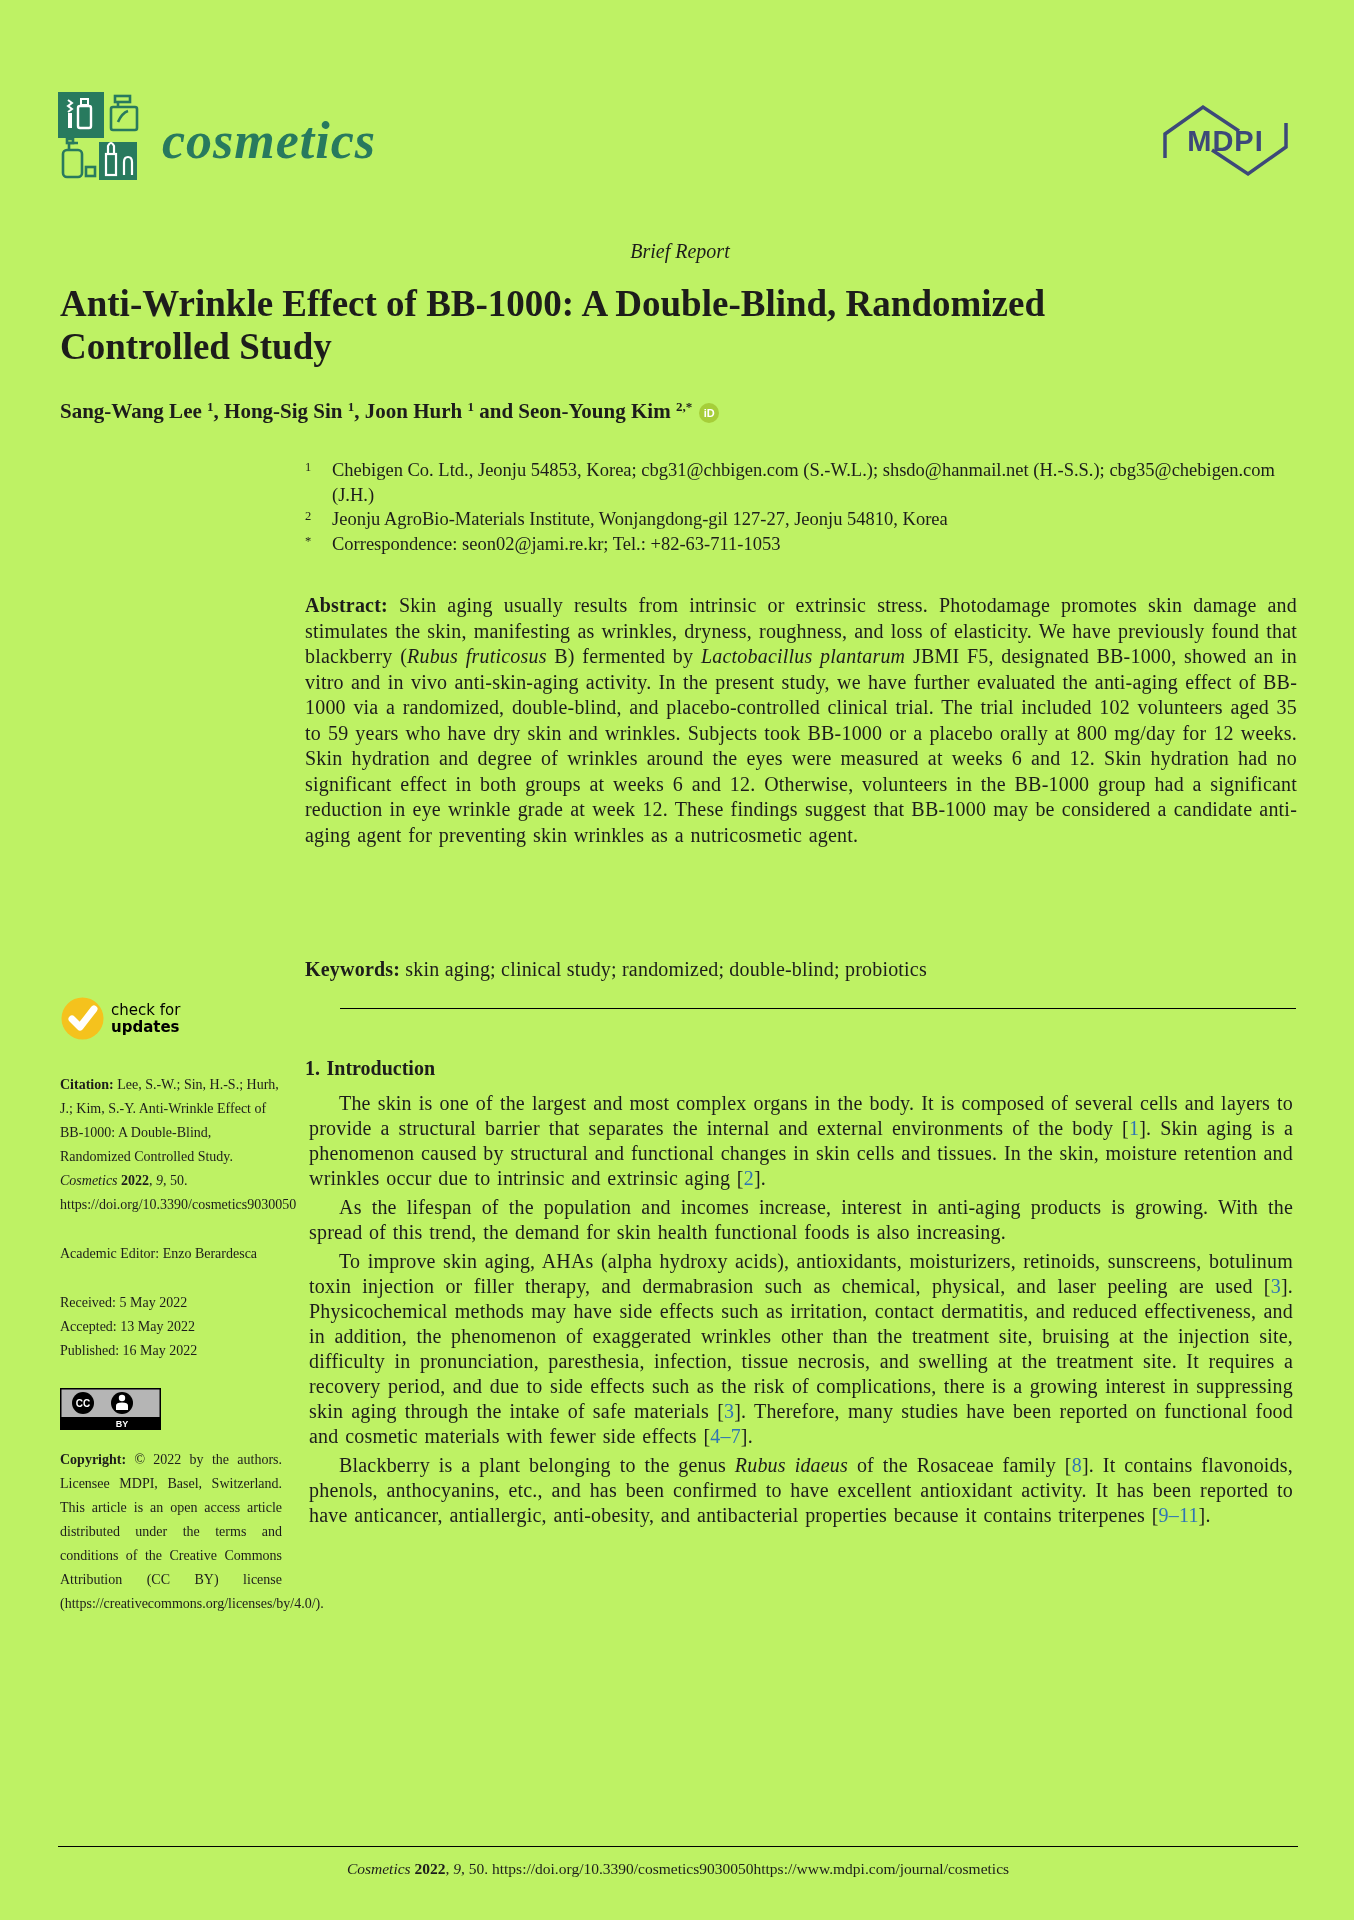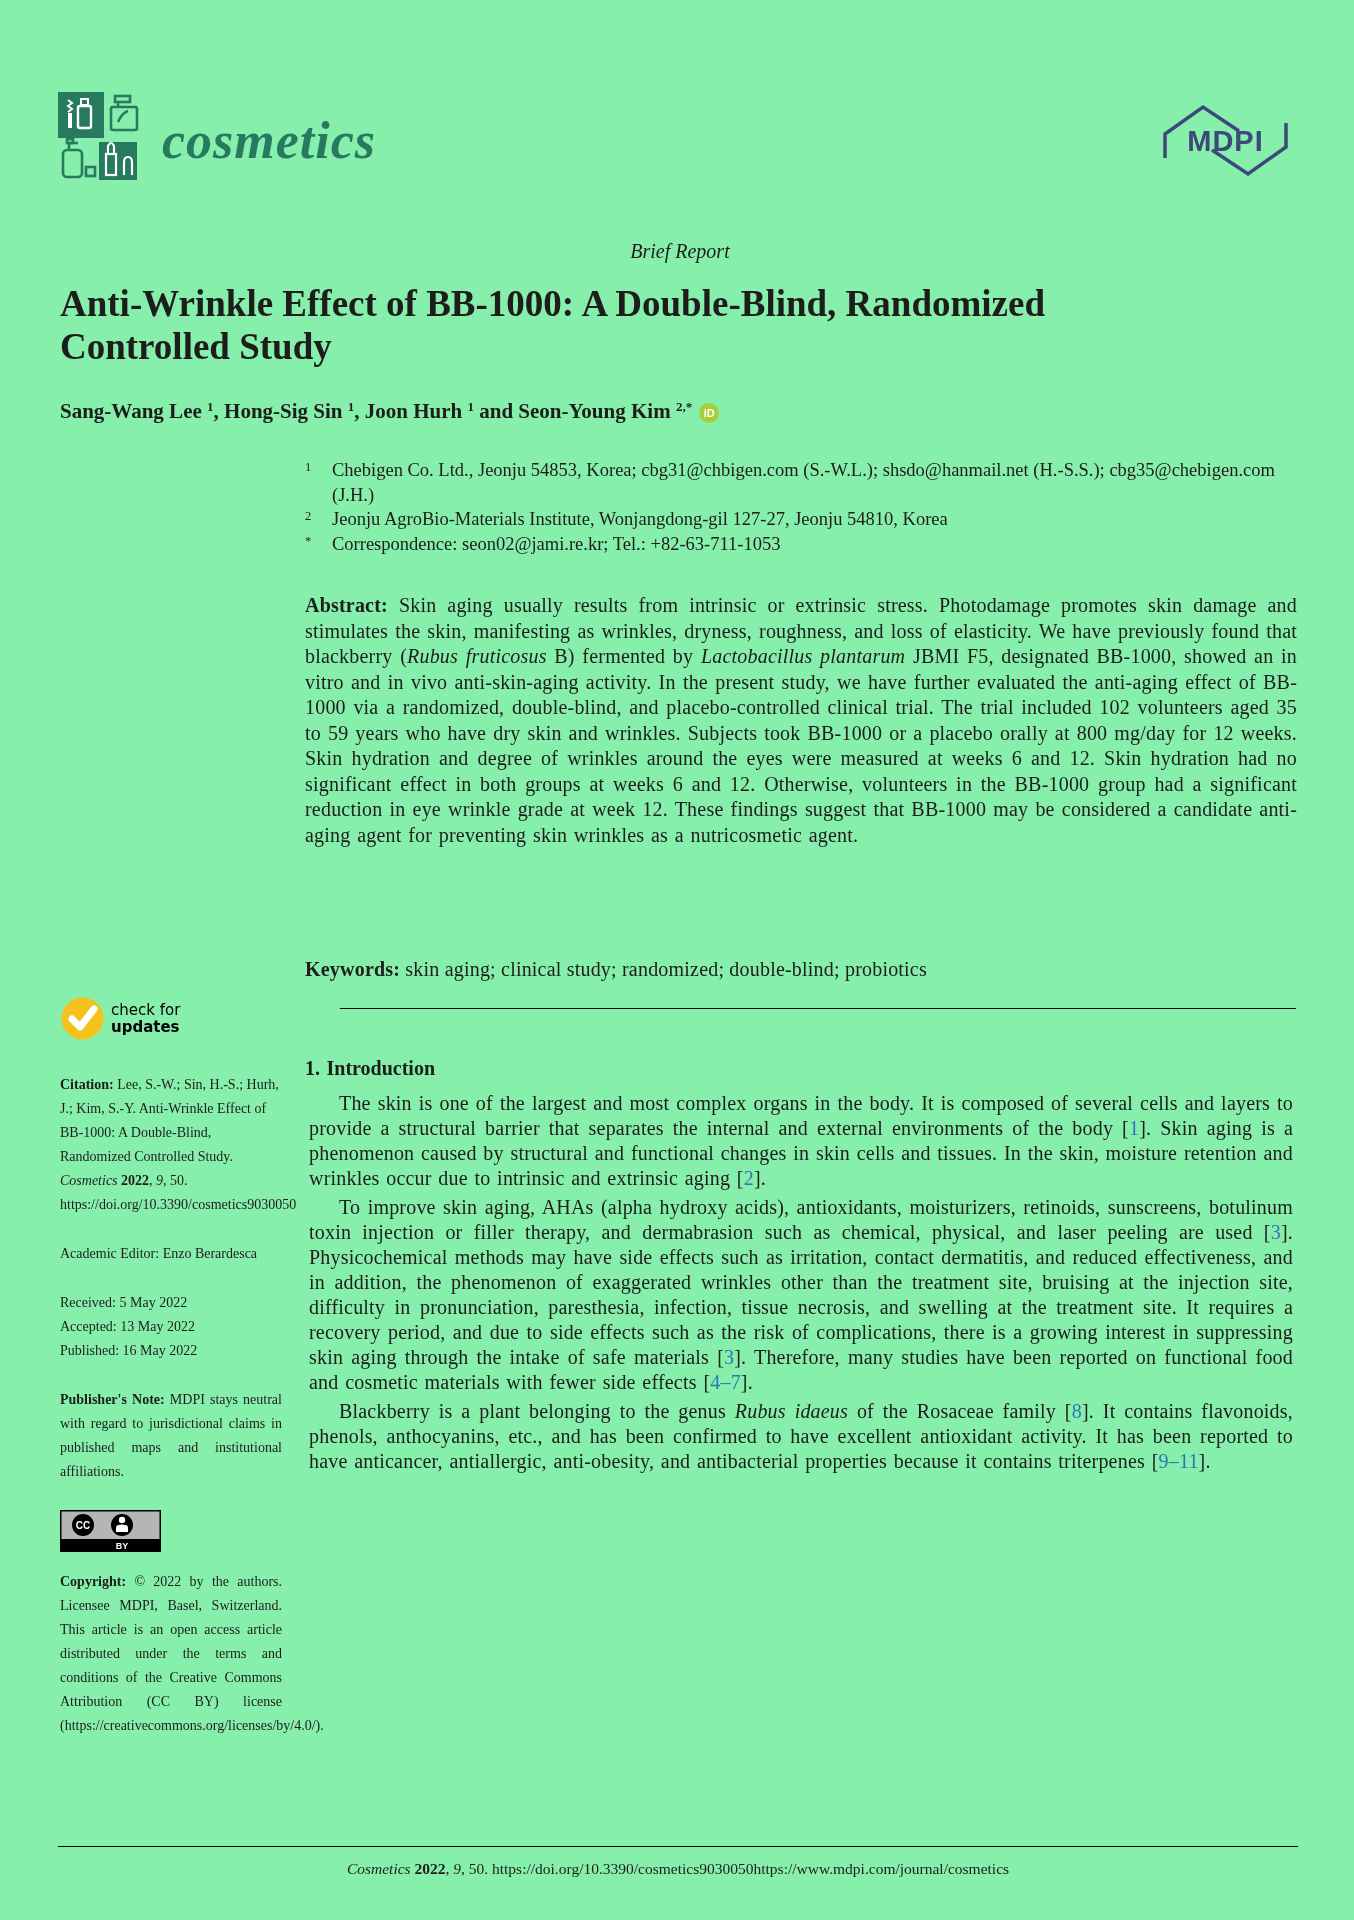--- a/index.html
+++ b/index.html
@@ -1,16 +1,16 @@
 <!DOCTYPE html>
 <html style="--journal_green: #287a5e; --mdpi_navy: #3d4979; --link_blue: #2f74b5; --crossmark_yellow: #f5c21d; --orcid_green: #a6ce39; --cc_gray: #b5b5b5;"><head>
 <meta charset="utf-8">
 <style>
   html,body{margin:0;padding:0;background:#ffffff;}
-  .page{position:relative;width:1354px;height:1920px;background:#86efac;
+  .page{position:relative;width:1354px;height:1920px;background:#bef264;
         font-family:"Liberation Serif",serif;color:#1d1d1b;overflow:hidden;}
 
   
   .header{position:absolute;left:58px;top:92px;width:1240px;display:flex;
           justify-content:space-between;align-items:flex-start;}
   .journal-logo{display:flex;align-items:center;gap:16px;}
   .journal-logo svg{width:88px;height:88px;display:block;}
   .journal-name{font-size:52px;font-style:italic;font-weight:bold;line-height:1;
                 color:var(--journal_green);letter-spacing:1px;margin-top:10px;}
   .mdpi-logo{position:relative;width:145px;height:85px;margin-top:6px;}
@@ -153,41 +153,41 @@
         <div class="l2">updates</div>
       </div>
     </div>
     <div class="citation"><span class="seg-b">Citation: </span><span>Lee, S.-W.; Sin, H.-S.; Hurh, J.; Kim, S.-Y. Anti-Wrinkle Effect of BB-1000: A Double-Blind, Randomized Controlled Study. </span><span class="seg-i">Cosmetics</span><span> </span><span class="seg-b">2022</span><span>, </span><span class="seg-i">9</span><span>, 50. https://doi.org/10.3390/cosmetics9030050</span></div>
     <div class="academic-editor">Academic Editor: Enzo Berardesca</div>
     <div class="dates">
       <div>Received: 5 May 2022</div>
       <div>Accepted: 13 May 2022</div>
       <div>Published: 16 May 2022</div>
     </div>
-    <div class="pub-note"><span class="seg-b">Publisher's Note: </span><span>MDPI stays neutral with regard to jurisdictional claims in published maps and institutional affiliations.</span></div>
     <svg class="cc-badge" viewBox="0 0 101 42">
       <rect x="0.75" y="0.75" width="99.5" height="40.5" fill="var(--cc_gray)" stroke="#000" stroke-width="1.5"></rect>
       <rect x="0.75" y="29" width="99.5" height="12.25" fill="#000"></rect>
       <g>
         <circle cx="23" cy="15" r="11" fill="#000"></circle>
         <text x="23" y="19" text-anchor="middle" fill="#fff" font-family="Liberation Sans, sans-serif" font-size="10" font-weight="bold">CC</text>
       </g>
       <g>
         <circle cx="62" cy="15" r="11" fill="#000"></circle>
         <circle cx="62" cy="10" r="3.2" fill="#fff"></circle>
         <path d="M56,22 v-4.5 q0,-3 6,-3 q6,0 6,3 V22 z" fill="#fff"></path>
       </g>
       <text x="62" y="39" text-anchor="middle" fill="#fff" font-family="Liberation Sans, sans-serif" font-size="9" font-weight="bold">BY</text>
     </svg>
     <div class="copyright"><span class="seg-b">Copyright: </span><span>© 2022 by the authors. Licensee MDPI, Basel, Switzerland. This article is an open access article distributed under the terms and conditions of the Creative Commons Attribution (CC BY) license (https://creativecommons.org/licenses/by/4.0/).</span></div>
   </div>
 
   <div class="main2">
     <h2 class="intro-head">1. Introduction</h2>
     <p class="para"><span>The skin is one of the largest and most complex organs in the body. It is composed of several cells and layers to provide a structural barrier that separates the internal and external environments of the body [</span><span class="seg-link">1</span><span>]. Skin aging is a phenomenon caused by structural and functional changes in skin cells and tissues. In the skin, moisture retention and wrinkles occur due to intrinsic and extrinsic aging [</span><span class="seg-link">2</span><span>].</span></p>
+    <p class="para"><span>As the lifespan of the population and incomes increase, interest in anti-aging products is growing. With the spread of this trend, the demand for skin health functional foods is also increasing.</span></p>
     <p class="para"><span>To improve skin aging, AHAs (alpha hydroxy acids), antioxidants, moisturizers, retinoids, sunscreens, botulinum toxin injection or filler therapy, and dermabrasion such as chemical, physical, and laser peeling are used [</span><span class="seg-link">3</span><span>]. Physicochemical methods may have side effects such as irritation, contact dermatitis, and reduced effectiveness, and in addition, the phenomenon of exaggerated wrinkles other than the treatment site, bruising at the injection site, difficulty in pronunciation, paresthesia, infection, tissue necrosis, and swelling at the treatment site. It requires a recovery period, and due to side effects such as the risk of complications, there is a growing interest in suppressing skin aging through the intake of safe materials [</span><span class="seg-link">3</span><span>]. Therefore, many studies have been reported on functional food and cosmetic materials with fewer side effects [</span><span class="seg-link">4–7</span><span>].</span></p>
     <p class="para"><span>Blackberry is a plant belonging to the genus </span><span class="seg-i">Rubus idaeus</span><span> of the Rosaceae family [</span><span class="seg-link">8</span><span>]. It contains flavonoids, phenols, anthocyanins, etc., and has been confirmed to have excellent antioxidant activity. It has been reported to have anticancer, antiallergic, anti-obesity, and antibacterial properties because it contains triterpenes [</span><span class="seg-link">9–11</span><span>].</span></p>
   </div>
 
   <div class="footer">
     <span><span class="seg-i">Cosmetics</span><span> </span><span class="seg-b">2022</span><span>, </span><span class="seg-i">9</span><span>, 50. https://doi.org/10.3390/cosmetics9030050</span></span>
     <span>https://www.mdpi.com/journal/cosmetics</span>
   </div>
 
 </div>

